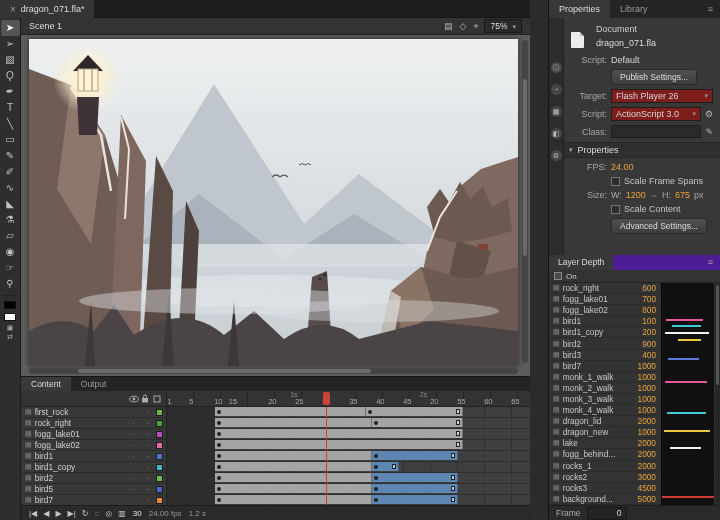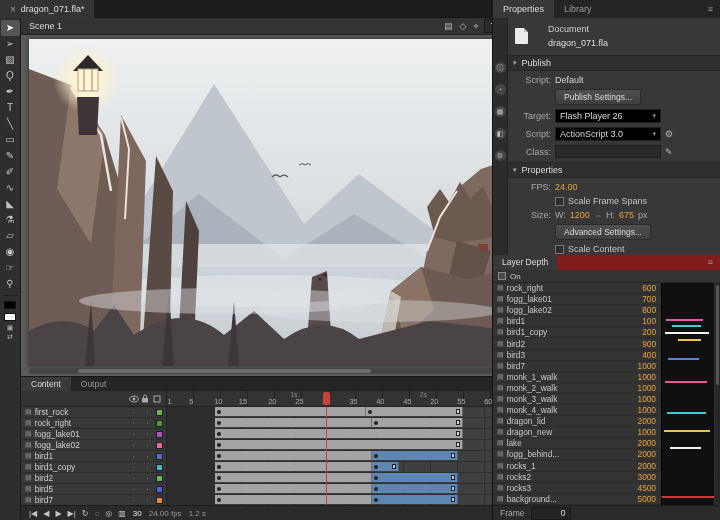--- a/index.html
+++ b/index.html
@@ -62,53 +62,53 @@
   .fspan.blue{background:#5d86b3;border-right:1px solid #3f5f85;}
   .kdot{position:absolute;left:2px;bottom:2px;width:4px;height:4px;border-radius:50%;background:#222;}
   .kend{position:absolute;right:2px;bottom:2px;width:4px;height:5px;border:1px solid #222;background:rgba(255,255,255,.55);}
   .ph-line{position:absolute;top:0;bottom:0;width:1px;background:#d03a35;}
   .tl-status{position:absolute;bottom:0;left:0;right:0;height:15px;background:#2a2a2a;border-top:1px solid #1c1c1c;display:flex;align-items:center;gap:7px;padding:0 8px;font-size:8px;color:#b5b5b5;}
   .tbtn{font-size:8px;color:#c5c5c5;line-height:13px;}
   .st-val{color:#e6e6e6;}
   .st-dim{color:#979797;}
 
   
-  .right-panel{position:absolute;right:0;top:0;width:228px;bottom:0;background:#383838;border-left:1px solid #131313;}
+  .right-panel{position:absolute;right:0;top:0;width:172px;bottom:0;background:#383838;border-left:1px solid #131313;}
   .props-tabs{height:18px;background:#242424;display:flex;align-items:stretch;}
   .ptab{padding:0 10px;line-height:18px;font-size:9px;color:#999;}
   .ptab.active{background:#383838;color:#ddd;}
   .pmenu{margin-left:auto;padding:0 7px;line-height:18px;color:#9a9a9a;}
   .props-area{position:absolute;top:18px;left:0;right:0;height:237px;display:flex;}
   .dock-strip{width:15px;background:#2c2c2c;border-right:1px solid #222;display:flex;flex-direction:column;align-items:center;padding-top:44px;gap:11px;}
   .dock-icon{width:11px;height:11px;border-radius:50%;background:#464646;color:#bbb;font-size:7px;line-height:11px;text-align:center;}
   .props-body{flex:1;position:relative;padding:3px 5px 0 5px;overflow:hidden;}
-  .doc-row{display:flex;gap:20px;padding:2px 2px 5px 2px;align-items:center;}
+  .doc-row{display:flex;gap:12px;padding:2px 2px 5px 2px;align-items:flex-end;}
   .doc-icon{width:13px;height:16px;background:#ececec;border-radius:1px;position:relative;}
   .doc-icon:after{content:"";position:absolute;right:0;top:0;border-style:solid;border-width:0 4px 4px 0;border-color:transparent #383838 #bdbdbd transparent;}
   .doc-type{color:#cfcfcf;font-size:9px;padding-top:1px;}
   .doc-name{color:#dedede;font-size:9px;padding-top:4px;}
   .section{background:#2f2f2f;border-top:1px solid #262626;border-bottom:1px solid #262626;padding:2px 5px;color:#ddd;font-size:9px;display:flex;gap:5px;align-items:center;margin:2px -5px;}
   .sec-caret{color:#aaa;font-size:7px;}
   .prow{display:flex;align-items:center;gap:4px;padding:2px 2px;min-height:14px;}
   .plabel{width:36px;text-align:right;color:#a8a8a8;flex:none;}
   .pvalue{color:#d5d5d5;}
   .pbtn{background:linear-gradient(#505050,#3e3e3e);border:1px solid #2a2a2a;border-radius:3px;color:#ddd;font-size:8.5px;padding:2px 8px;}
-  .pselect{flex:1;max-width:106px;background:#000000;border:1px solid #1d1d1d;padding:1px 4px;display:flex;align-items:center;color:#d5d5d5;}
+  .pselect{flex:1;max-width:106px;background:#7f1d1d;border:1px solid #1d1d1d;padding:1px 4px;display:flex;align-items:center;color:#d5d5d5;}
   .pselect .caret{margin-left:auto;color:#8f8f8f;font-size:7px;}
   .pinput{flex:1;max-width:106px;height:13px;background:#2a2a2a;border:1px solid #1d1d1d;}
   .picon{color:#b5b5b5;font-size:9px;}
   .pnum{color:#e9a23b;}
   .pdim{color:#a8a8a8;}
   .plink{color:#9f9f9f;font-size:8px;}
   .pcheck{width:9px;height:9px;border:1px solid #777;background:#2c2c2c;flex:none;}
   .pchk-label{color:#c5c5c5;}
 
   
   .layer-depth{position:absolute;top:255px;left:0;right:0;bottom:0;}
-  .ld-header{height:15px;background:#7f1d1d;display:flex;}
+  .ld-header{height:15px;background:#4c1d95;display:flex;}
   .ld-title{padding:0 9px;line-height:15px;background:#383838;color:#ddd;font-size:8.5px;}
   .ld-menu{margin-left:auto;padding:0 7px;line-height:15px;color:#9a9a9a;}
   .ld-toolbar{height:13px;background:#333;border-bottom:1px solid #262626;display:flex;align-items:center;gap:4px;padding:0 5px;}
   .ld-on-box{width:8px;height:8px;border:1px solid #8a8a8a;background:#4a4a4a;}
   .ld-on-label{font-size:8px;color:#ccc;}
   .ld-list{position:absolute;top:28px;left:0;right:0;bottom:15px;background:#333;overflow:hidden;}
   .ld-row{display:flex;align-items:center;gap:3px;height:11.1px;border-bottom:1px solid #2c2c2c;padding:0 64px 0 4px;}
   .ld-icon{color:#8d8d8d;font-size:7px;}
   .ld-name{flex:1;font-size:8.3px;color:#c8c8c8;white-space:nowrap;overflow:hidden;}
   .ld-depth{width:30px;text-align:right;font-size:8.3px;color:#e9a23b;}
@@ -258,21 +258,21 @@
         <div class="hcol wide">
           <svg width="8" height="8">
               <rect x="1" y="1" width="6" height="6" fill="none" stroke="#aaa"></rect>
             </svg>
         </div>
       </div>
       <div class="tl-ruler">
           <div class="rnum" style="left: 2.7px;">1</div>
           <div class="rnum" style="left: 24.3px;">5</div>
           <div class="rnum" style="left: 51.3px;">10</div>
-          <div class="rnum" style="left: 76px;">15</div>
+          <div class="rnum" style="left: 66px;">15</div>
           <div class="rnum" style="left: 105.3px;">20</div>
           <div class="rnum" style="left: 132.3px;">25</div>
           <div class="rnum" style="left: 159.3px;">30</div>
           <div class="rnum" style="left: 186.3px;">35</div>
           <div class="rnum" style="left: 213.3px;">40</div>
           <div class="rnum" style="left: 240.3px;">45</div>
           <div class="rnum" style="left: 267.3px;">20</div>
           <div class="rnum" style="left: 294.3px;">55</div>
           <div class="rnum" style="left: 321.3px;">60</div>
           <div class="rnum" style="left: 348.3px;">65</div>
@@ -472,24 +472,20 @@
           <div class="dock-icon">⚙</div>
         </div>
       <div class="props-body">
         <div class="doc-row">
           <div class="doc-icon"></div>
           <div>
             <div class="doc-type">Document</div>
             <div class="doc-name">dragon_071.fla</div>
           </div>
         </div>
-        <div class="section">
-          <span class="sec-caret">▾</span>
-          <span>Publish</span>
-        </div>
         <div class="prow">
           <span class="plabel">Script:</span>
           <span class="pvalue">Default</span>
         </div>
         <div class="prow">
           <span class="plabel"></span>
           <button class="pbtn">Publish Settings...</button>
         </div>
         <div class="prow">
           <span class="plabel">Target:</span>
@@ -528,26 +524,26 @@
           <span class="plabel">Size:</span>
           <span class="pdim">W:</span>
           <span class="pnum">1200</span>
           <span class="plink">⇔</span>
           <span class="pdim">H:</span>
           <span class="pnum">675</span>
           <span class="pdim">px</span>
         </div>
         <div class="prow">
           <span class="plabel"></span>
-          <button class="pbtn">Advanced Settings...</button>
-        </div>
-        <div class="prow">
-          <span class="plabel"></span>
           <div class="pcheck"></div>
           <span class="pchk-label">Scale Content</span>
+        </div>
+        <div class="prow">
+          <span class="plabel"></span>
+          <button class="pbtn">Advanced Settings...</button>
         </div>
 
       </div>
     </div>
 
     <div class="layer-depth">
       <div class="ld-header">
         <span class="ld-title">Layer Depth</span>
         <span class="ld-menu">≡</span>
       </div>

